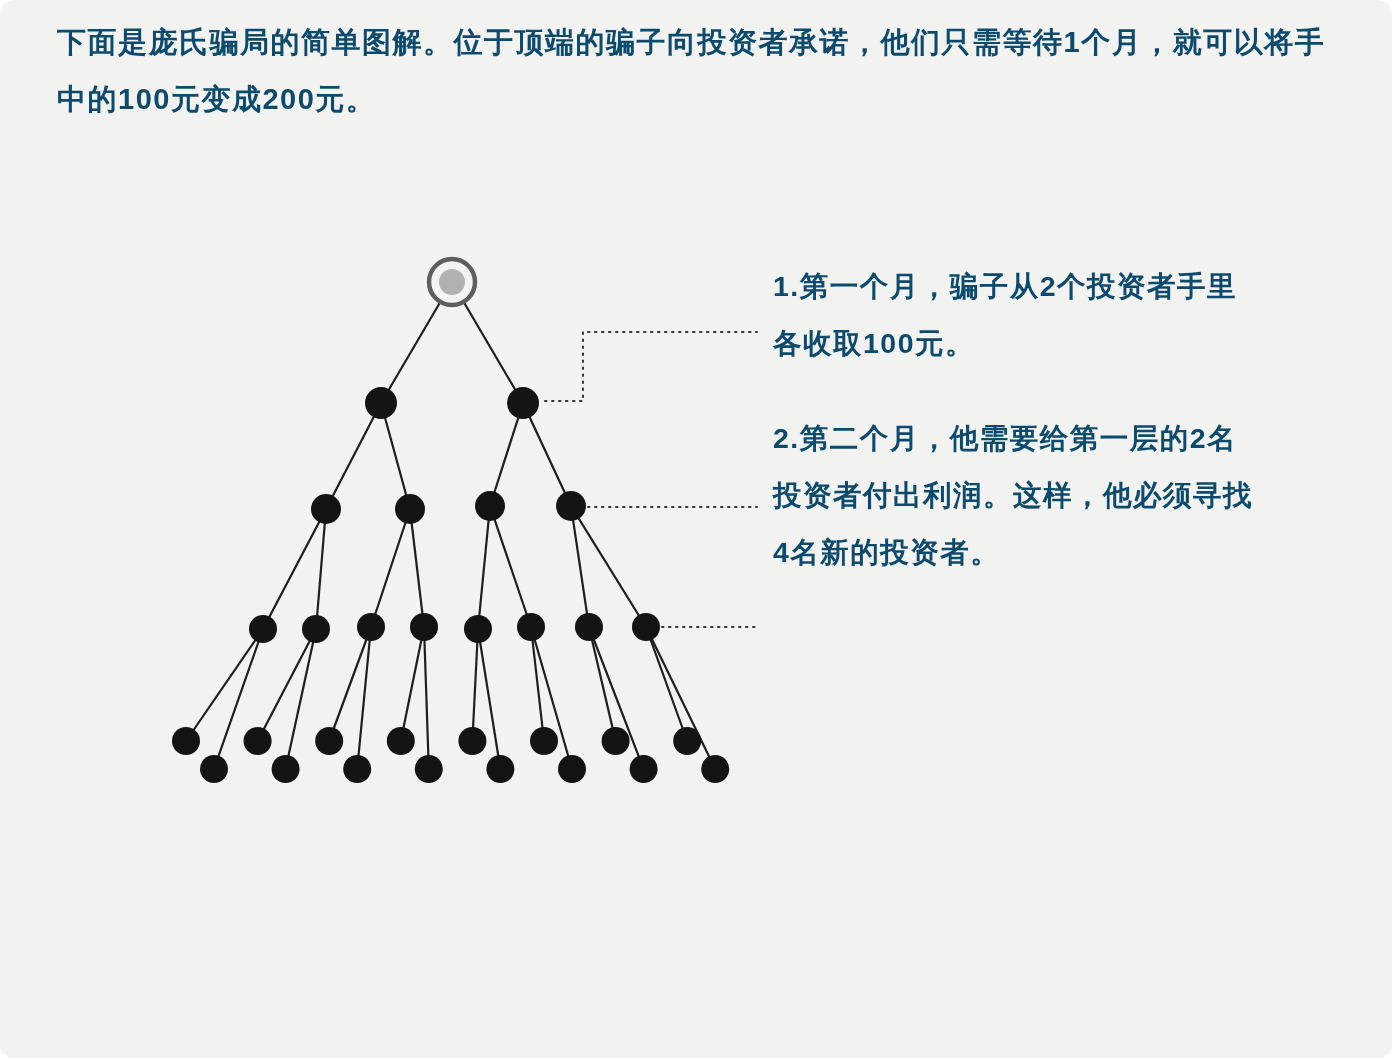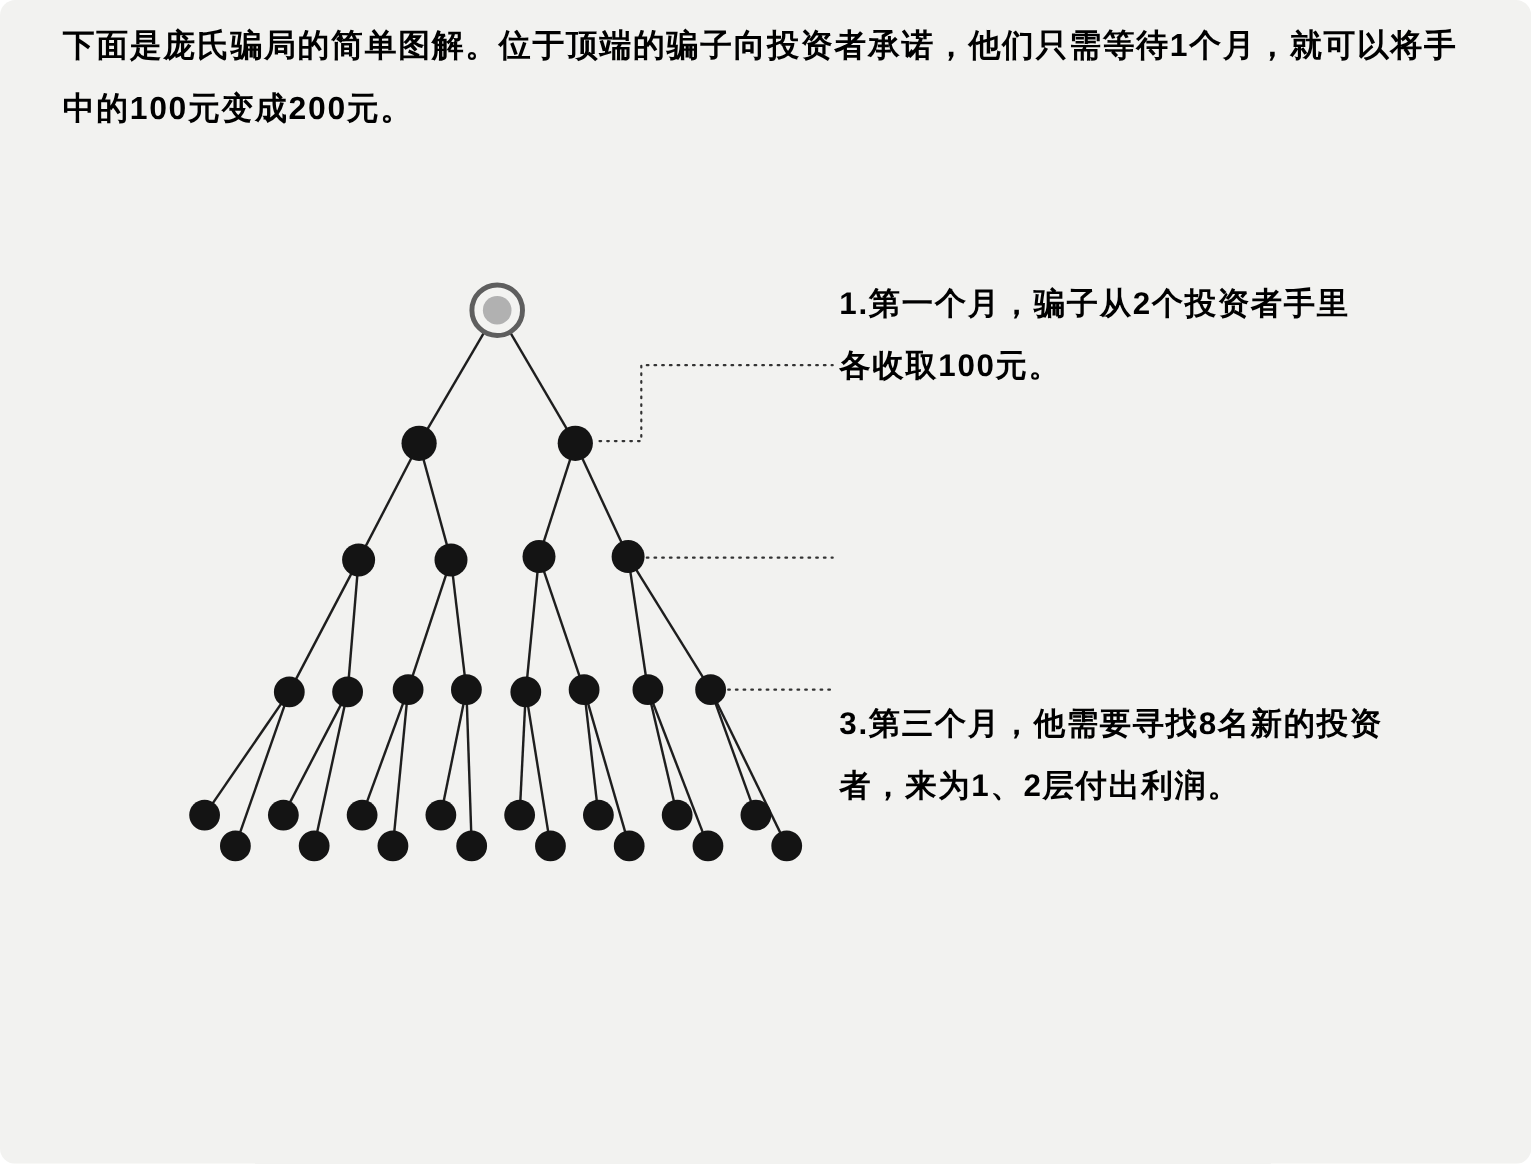--- a/index.html
+++ b/index.html
@@ -3,34 +3,34 @@
 <meta charset="utf-8">
 <style>
   html,body{margin:0;padding:0;background:#ffffff;}
   .page{
     position:relative;
     width:1392px;height:1058px;
     background:#f2f2f0;
     border-radius:14px;
     overflow:hidden;
     font-family:"Liberation Sans","DejaVu Sans",sans-serif;
-    color:#000000;
+    color:#0c4a6e;
   }
   .intro{
     position:absolute;left:57px;top:14px;width:1270px;
     font-size:29px;line-height:57px;font-weight:600;letter-spacing:1.5px;
     margin:0;
   }
   .tree{
     position:absolute;left:130px;top:235px;width:640px;height:570px;
   }
   .annotation{
     position:absolute;left:763px;width:492px;
     font-size:28.5px;line-height:57px;font-weight:600;letter-spacing:1.5px;
-    margin:0;
+    margin:10px;
   }
   .a1{top:248px;width:472px;}
   .a2{top:400px;width:492px;}
   .a3{top:630px;width:505px;}
   .footer{
     position:absolute;left:60px;top:856px;width:1060px;
     font-size:29px;line-height:58px;font-weight:600;letter-spacing:1.5px;
     margin:0;
   }
 </style>
@@ -108,17 +108,17 @@
       <circle cx="544" cy="741" r="14" fill="#141414"></circle>
       <circle cx="572" cy="769" r="14" fill="#141414"></circle>
       <circle cx="615.5999999999999" cy="741" r="14" fill="#141414"></circle>
       <circle cx="643.5999999999999" cy="769" r="14" fill="#141414"></circle>
       <circle cx="687.1999999999999" cy="741" r="14" fill="#141414"></circle>
       <circle cx="715.1999999999999" cy="769" r="14" fill="#141414"></circle>
     </svg>
 
   <p class="annotation a1">1.第一个月，骗子从2个投资者手里各收取100元。</p>
 
+  <p class="annotation a2">2.第二个月，他需要给第一层的2名投资者付出利润。这样，他必须寻找4名新的投资者。</p>
 
-  <p class="annotation a3">3.第三个月，他需要寻找8名新的投资者，来为1、2层付出利润。</p>
 
 
 </div>
 
 </body></html>

